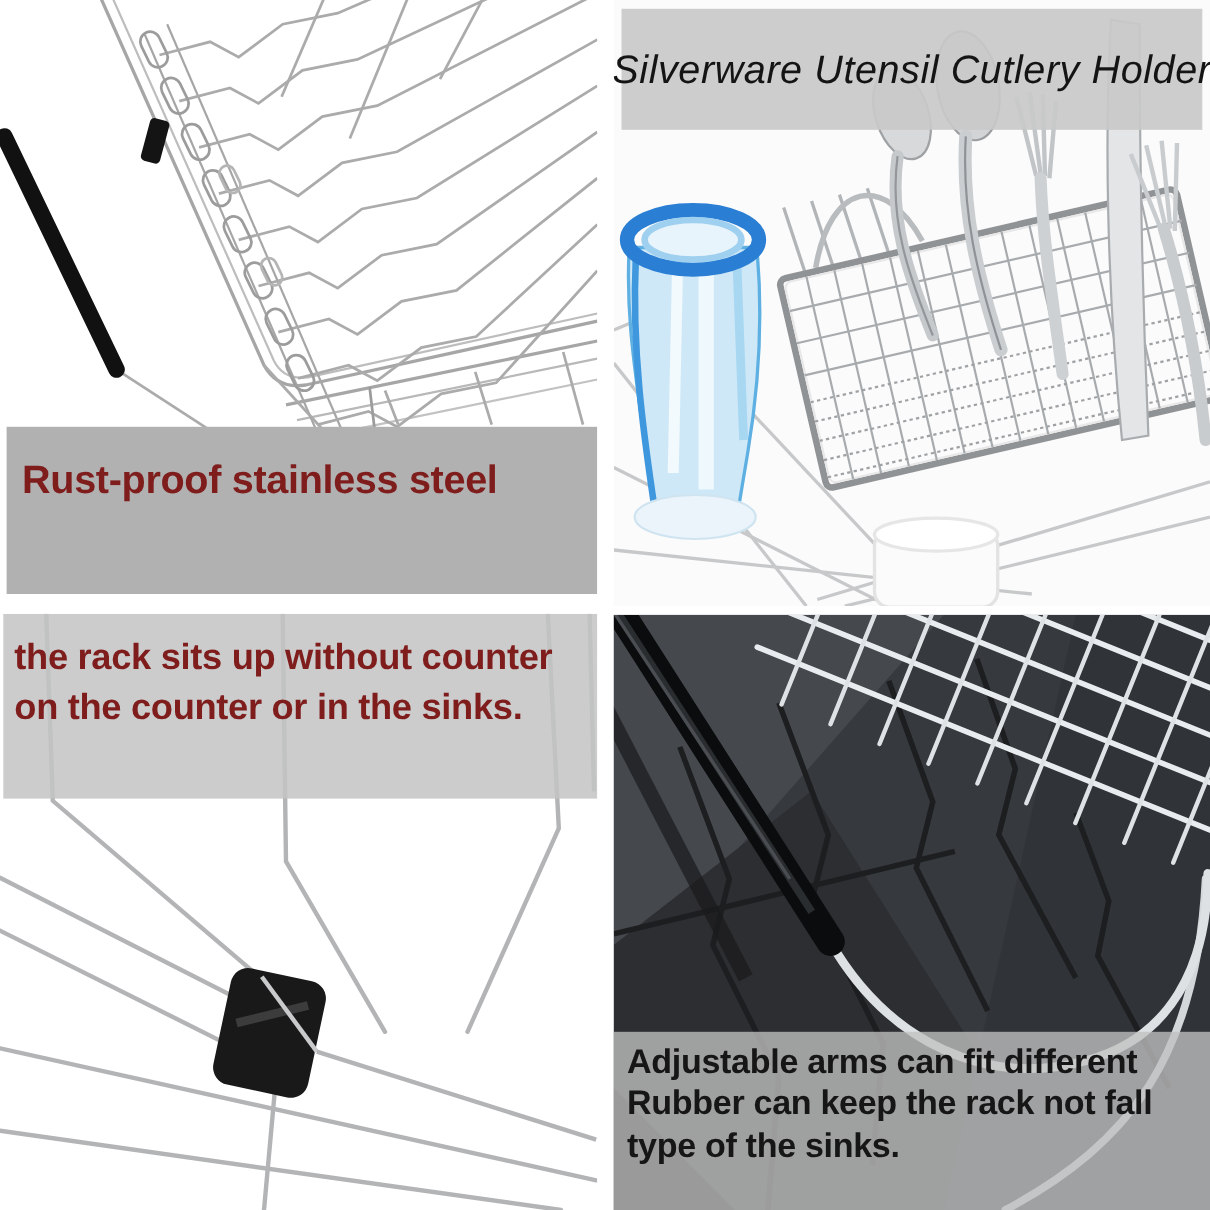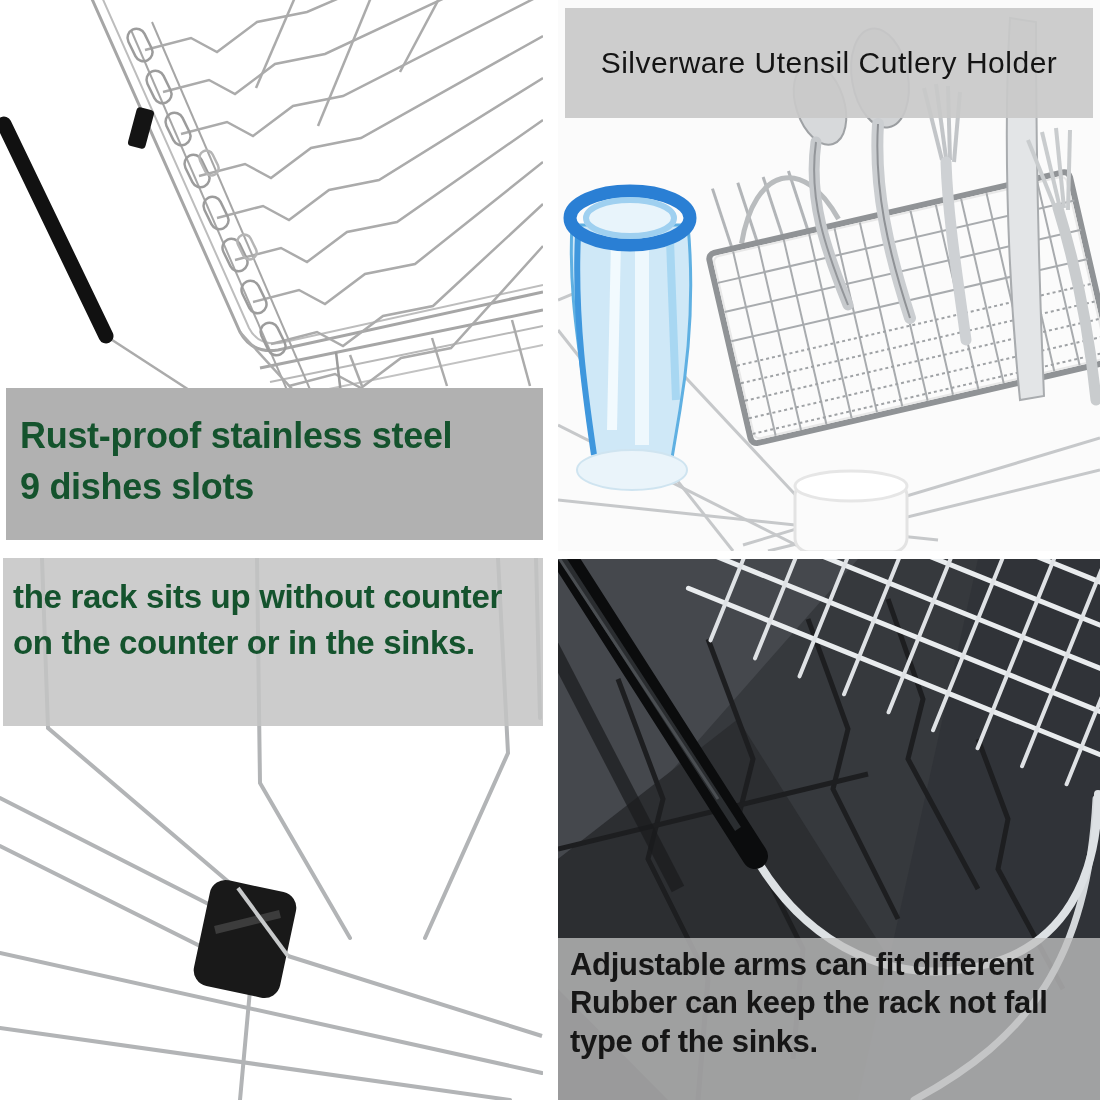--- a/index.html
+++ b/index.html
@@ -4,27 +4,27 @@
 <style>
   html,body{margin:0;padding:0;background:#ffffff;}
   .stage{position:relative;width:1100px;height:1100px;background:#ffffff;overflow:hidden;
          font-family:"Liberation Sans",sans-serif;}
   .panel{position:absolute;margin:0;padding:0;overflow:hidden;background:#ffffff;}
   .panel svg{position:absolute;left:0;top:0;display:block;}
   .panel-tl{left:0;top:0;width:543px;height:540px;}
   .panel-tr{left:558px;top:0;width:542px;height:551px;background:#f8f8f8;}
   .panel-bl{left:0;top:558px;width:543px;height:542px;}
   .panel-br{left:558px;top:559px;width:586px;height:541px;background:#35383c;}
-  .band{position:absolute;box-sizing:border-box;color:#14532d;}
+  .band{position:absolute;box-sizing:border-box;color:#7f1d1d;}
   .band-tl{left:6px;right:0;top:388px;height:152px;background:#b1b1b1;
            padding:22px 14px 0 14px;font-weight:700;font-size:36px;line-height:1.42;
            letter-spacing:-0.3px;white-space:nowrap;}
   .band-title{left:7px;right:7px;top:8px;height:110px;background:rgba(201,201,201,0.92);
            display:flex;align-items:center;justify-content:center;font-weight:400;
-           font-size:30px;letter-spacing:0.5px;color:#141414;white-space:nowrap;}
+           font-size:36px;letter-spacing:0.5px;color:#141414;white-space:nowrap;font-style:italic;}
   .band-bl{left:3px;right:0;top:0;height:168px;background:rgba(196,196,196,0.86);
            padding:16px 0 0 10px;font-weight:700;font-size:33px;line-height:1.4;
            letter-spacing:-0.3px;white-space:nowrap;}
   .band-br{left:0;right:0;top:379px;height:162px;background:rgba(192,192,192,0.78);
            padding:8px 0 0 12px;font-weight:700;font-size:31px;line-height:1.24;
            letter-spacing:-0.3px;white-space:nowrap;color:#161616;}
 </style>
 </head>
 <body>
 
@@ -75,21 +75,20 @@
       </g>
       <rect x="132" y="108" width="18" height="40" rx="4" transform="rotate(15 141 128)" fill="#141414"></rect>
       <line x1="4" y1="124" x2="106" y2="336" stroke="#111111" stroke-width="15" stroke-linecap="round"></line>
       <g>
         <path d="M336,352 L349,462" fill="none" stroke="#9c9c9c" stroke-width="2.5"></path>
         <rect x="338" y="455" width="26" height="50" rx="11" transform="rotate(8 351 480)" fill="#8f8f8f" stroke="#777777"></rect>
       </g>
     </svg>
     <div class="band band-tl">
       <div>Rust-proof stainless steel</div>
-      <div>9 dishes slots</div>
     </div>
   </figure>
 
   <figure class="panel panel-tr">
     <svg width="542" height="551" viewBox="0 0 542 551">
       <rect width="542" height="551" fill="#fbfbfb"></rect>
       <g fill="none" stroke="#c6c8ca" stroke-width="3">
         <path d="M0,330 L175,551"></path>
           <path d="M55,300 L290,551"></path>
         <path d="M0,425 L250,551"></path>

